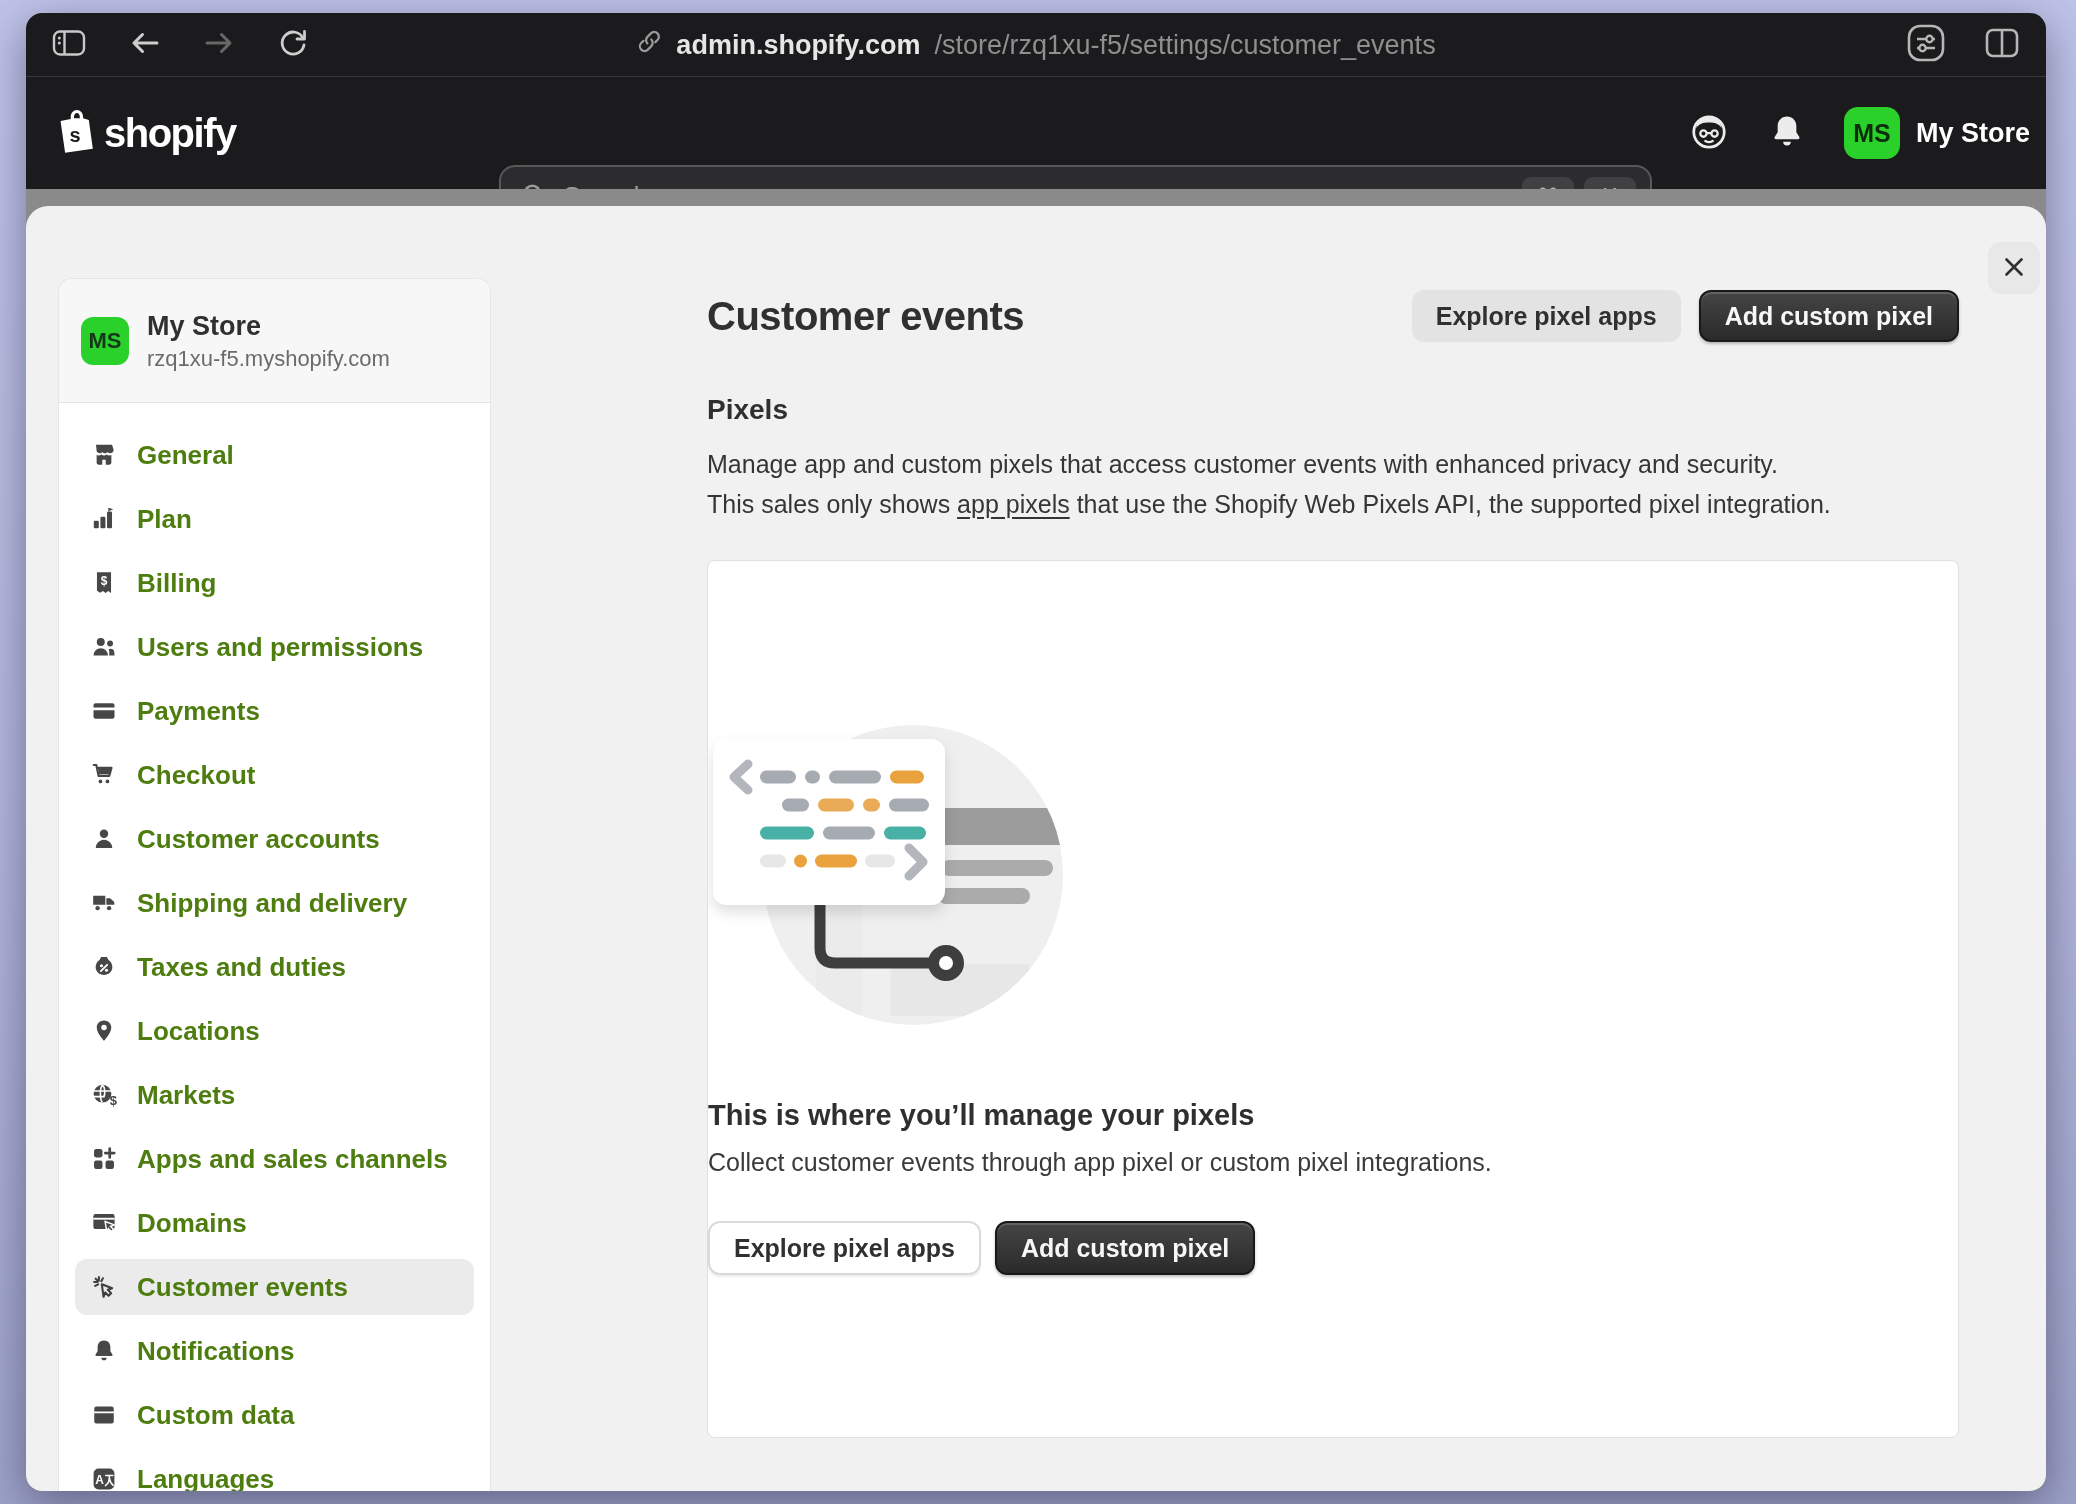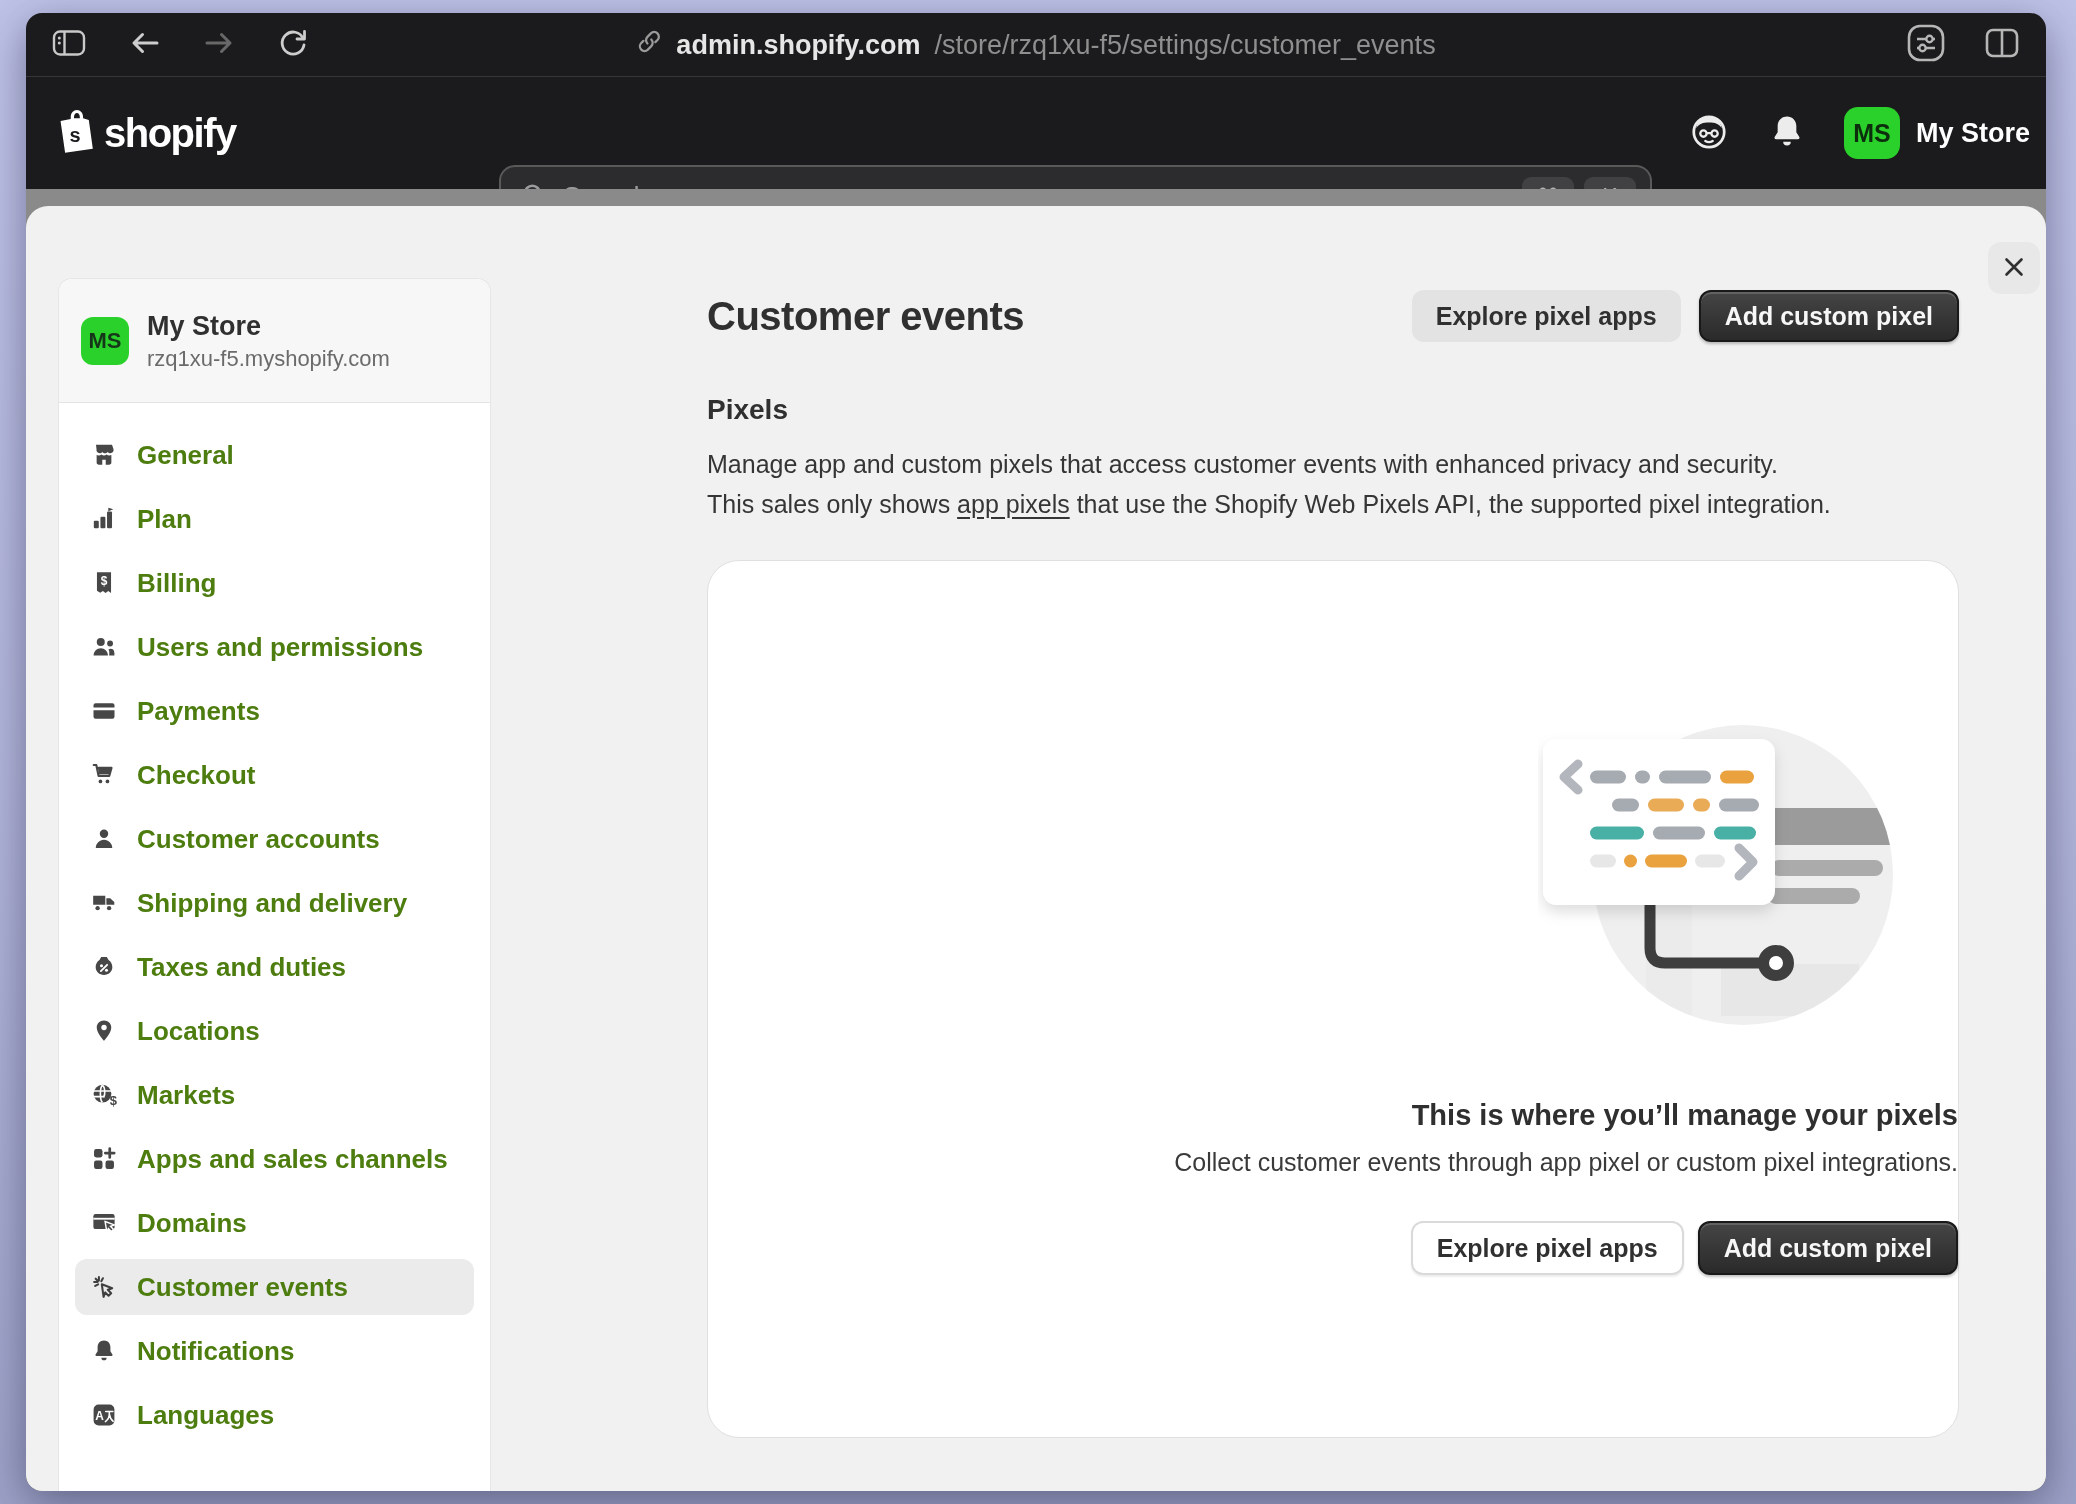--- a/index.html
+++ b/index.html
@@ -71,22 +71,22 @@
   .btn-gray{background:#e3e3e3;}
   .btn-dark{background:linear-gradient(180deg,#454545 0%,#2a2a2a 100%);color:#f7f7f7;
             border:2px solid #191919;box-shadow:inset 0 2px 0 rgba(255,255,255,.16),0 2px 3px rgba(0,0,0,.25);}
   .btn-white{background:#fff;border:2px solid #dadada;box-shadow:0 2px 2px rgba(0,0,0,.07);}
   .section-heading{margin:52px 0 0;font-size:28px;font-weight:700;color:#303030;}
   .desc{margin-top:18px;font-size:25px;line-height:40px;color:#353535;}
   .desc span{white-space:nowrap;}
   .desc .line{display:block;}
   .desc a{color:#353535;text-decoration:underline;text-underline-offset:4px;cursor:pointer;}
 
-  .empty-card{margin-top:36px;height:878px;background:#fff;border:1px solid #e0e0e0;border-radius:32px;
-              box-sizing:border-box;display:flex;flex-direction:column;align-items:flex-end;text-align:center;}
+  .empty-card{margin-top:36px;height:878px;background:#fff;border:1px solid #e0e0e0;border-radius:8px;
+              box-sizing:border-box;display:flex;flex-direction:column;align-items:flex-start;text-align:center;}
   .illus{margin-top:156px;}
   .es-heading{margin:48px 0 0;font-size:29px;font-weight:700;color:#2f2f2f;}
   .es-sub{margin-top:16px;font-size:25px;color:#3a3a3a;}
   .es-actions{margin-top:44px;display:flex;gap:14px;}
   .es-actions .btn{height:54px;}
 </style>
 </head>
 <body>
 
 <div class="stage">
@@ -369,20 +369,29 @@
                 <span class="nav-label">Customer events</span>
               </div>
               <div class="nav-item">
                 <span class="nav-icon">
                   <svg viewBox="0 0 24 24" fill="#474747">
                     <path d="M12 2.2c3.4 0 5.9 2.6 5.9 6v4l1.9 3c.3.6-.1 1.3-.8 1.3H5c-.7 0-1.1-.7-.8-1.3l1.9-3v-4c0-3.4 2.5-6 5.9-6z"></path>
                     <path d="M9.6 18.2a2.4 2.4 0 004.8 0z"></path>
                   </svg>
                 </span>
                 <span class="nav-label">Notifications</span>
+              </div>
+              <div class="nav-item">
+                <span class="nav-icon">
+                  <svg viewBox="0 0 24 24" fill="#474747">
+                    <path d="M5 4.2h14a2 2 0 012 2v2.6H3V6.2a2 2 0 012-2z"></path>
+                    <path d="M3 10.4h18v7.4a2 2 0 01-2 2H5a2 2 0 01-2-2v-7.4z"></path>
+                  </svg>
+                </span>
+                <span class="nav-label">Custom data</span>
               </div>
               <div class="nav-item">
                 <span class="nav-icon">
                   <svg viewBox="0 0 24 24" fill="#474747">
                     <rect x="2.4" y="2.4" width="19.2" height="19.2" rx="4.6"></rect>
                     <text x="8" y="16.2" text-anchor="middle" font-size="11" font-weight="bold" fill="#fff">A</text>
                     <path d="M13.6 8.7h6.6M16.9 8.7v2.2c0 3.2-1.6 5.8-3.6 7.2M16.9 11c.5 3.2 2 5.6 3.6 6.9" stroke="#fff" stroke-width="1.4" fill="none" stroke-linecap="round"></path>
                   </svg>
                 </span>
                 <span class="nav-label">Languages</span>

